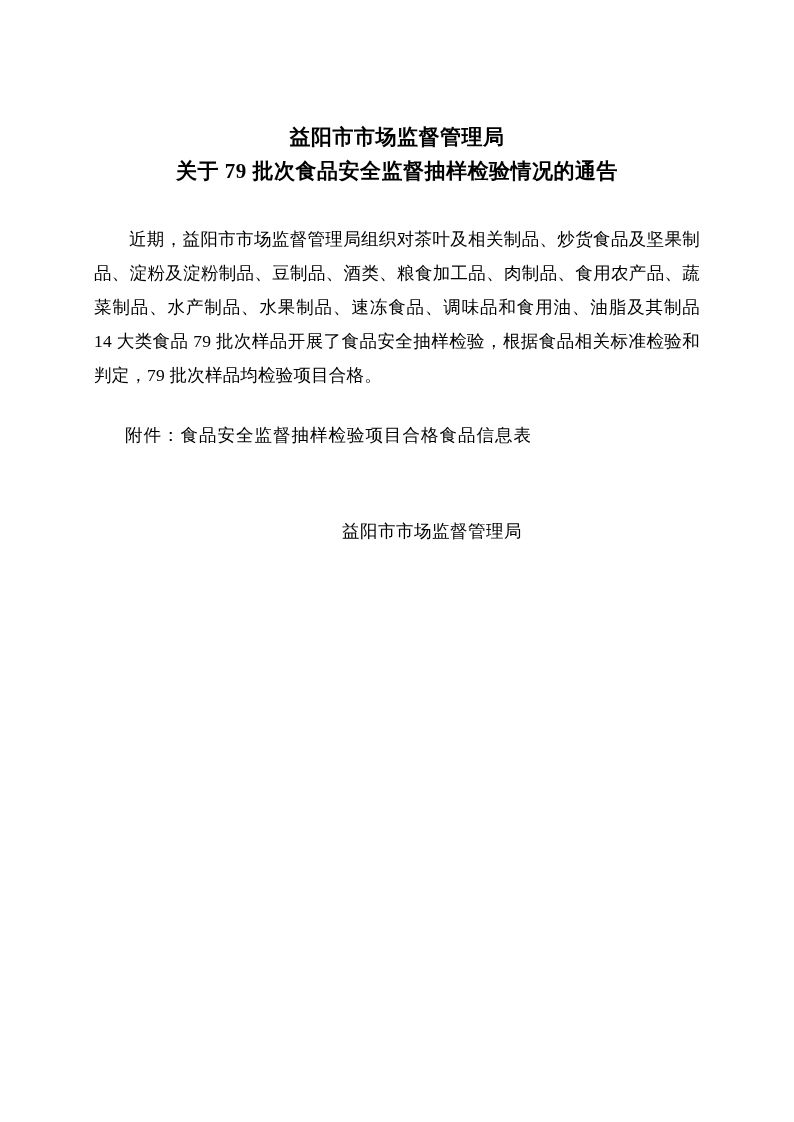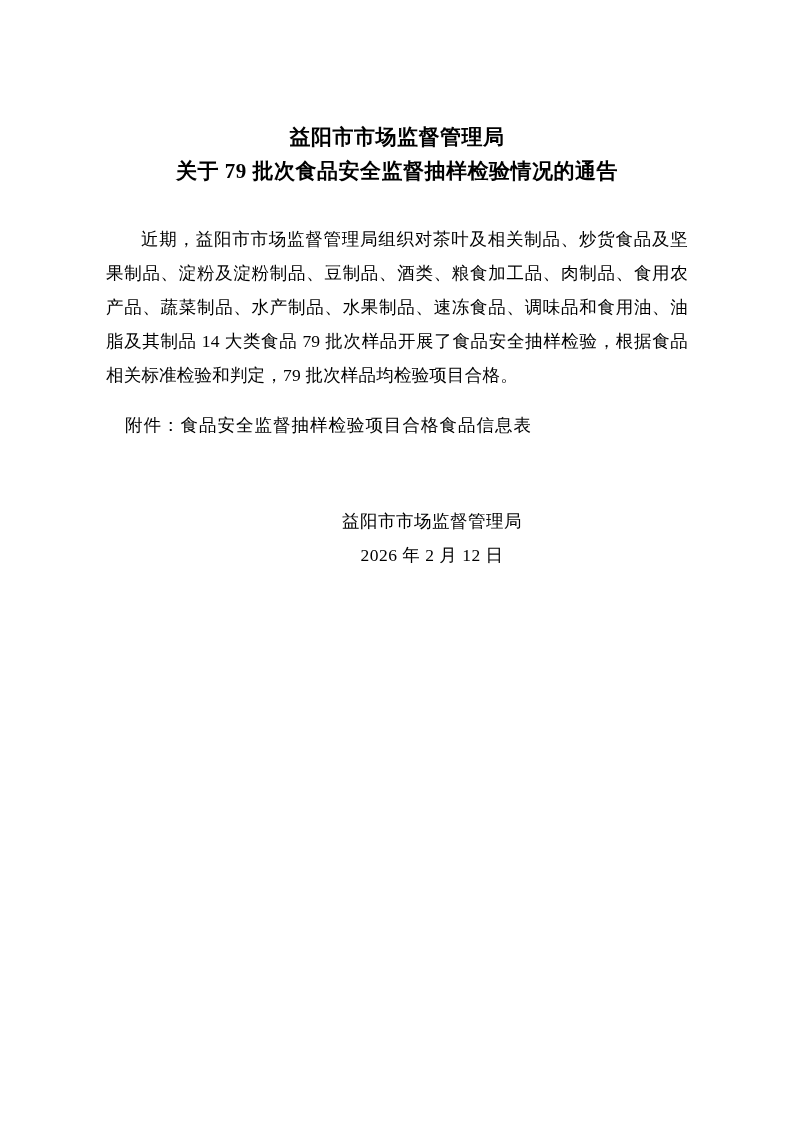--- a/index.html
+++ b/index.html
@@ -34,28 +34,28 @@
   }
   .body-block {
     margin-top: 34px;
   }
   .para {
     font-size: 17.5px;
     line-height: 34px;
     text-align: justify;
     text-justify: inter-ideograph;
     text-indent: 2em;
-    margin: 16px;
+    margin: 4px;
     letter-spacing: 0.2px;
   }
   .para + .para {
     margin-top: 0;
   }
   .attachment {
-    margin-top: 14px;
+    margin-top: 26px;
     font-size: 17.5px;
     line-height: 34px;
     text-indent: 2em;
     letter-spacing: 1px;
   }
   .signature {
     margin-top: 62px;
     text-align: center;
     font-size: 17.5px;
     line-height: 34px;
@@ -81,16 +81,15 @@
   </div>
 
   <div class="body-block">
     <p class="para">近期，益阳市市场监督管理局组织对茶叶及相关制品、炒货食品及坚果制品、淀粉及淀粉制品、豆制品、酒类、粮食加工品、肉制品、食用农产品、蔬菜制品、水产制品、水果制品、速冻食品、调味品和食用油、油脂及其制品 14 大类食品 79 批次样品开展了食品安全抽样检验，根据食品相关标准检验和判定，79 批次样品均检验项目合格。</p>
   </div>
 
   <div class="attachment">附件：食品安全监督抽样检验项目合格食品信息表</div>
 
   <div class="signature">
     <span class="org">益阳市市场监督管理局</span>
-    <span class="date">2026 年 2 月 12 日</span>
   </div>
 
 </div>
 
 </body></html>

